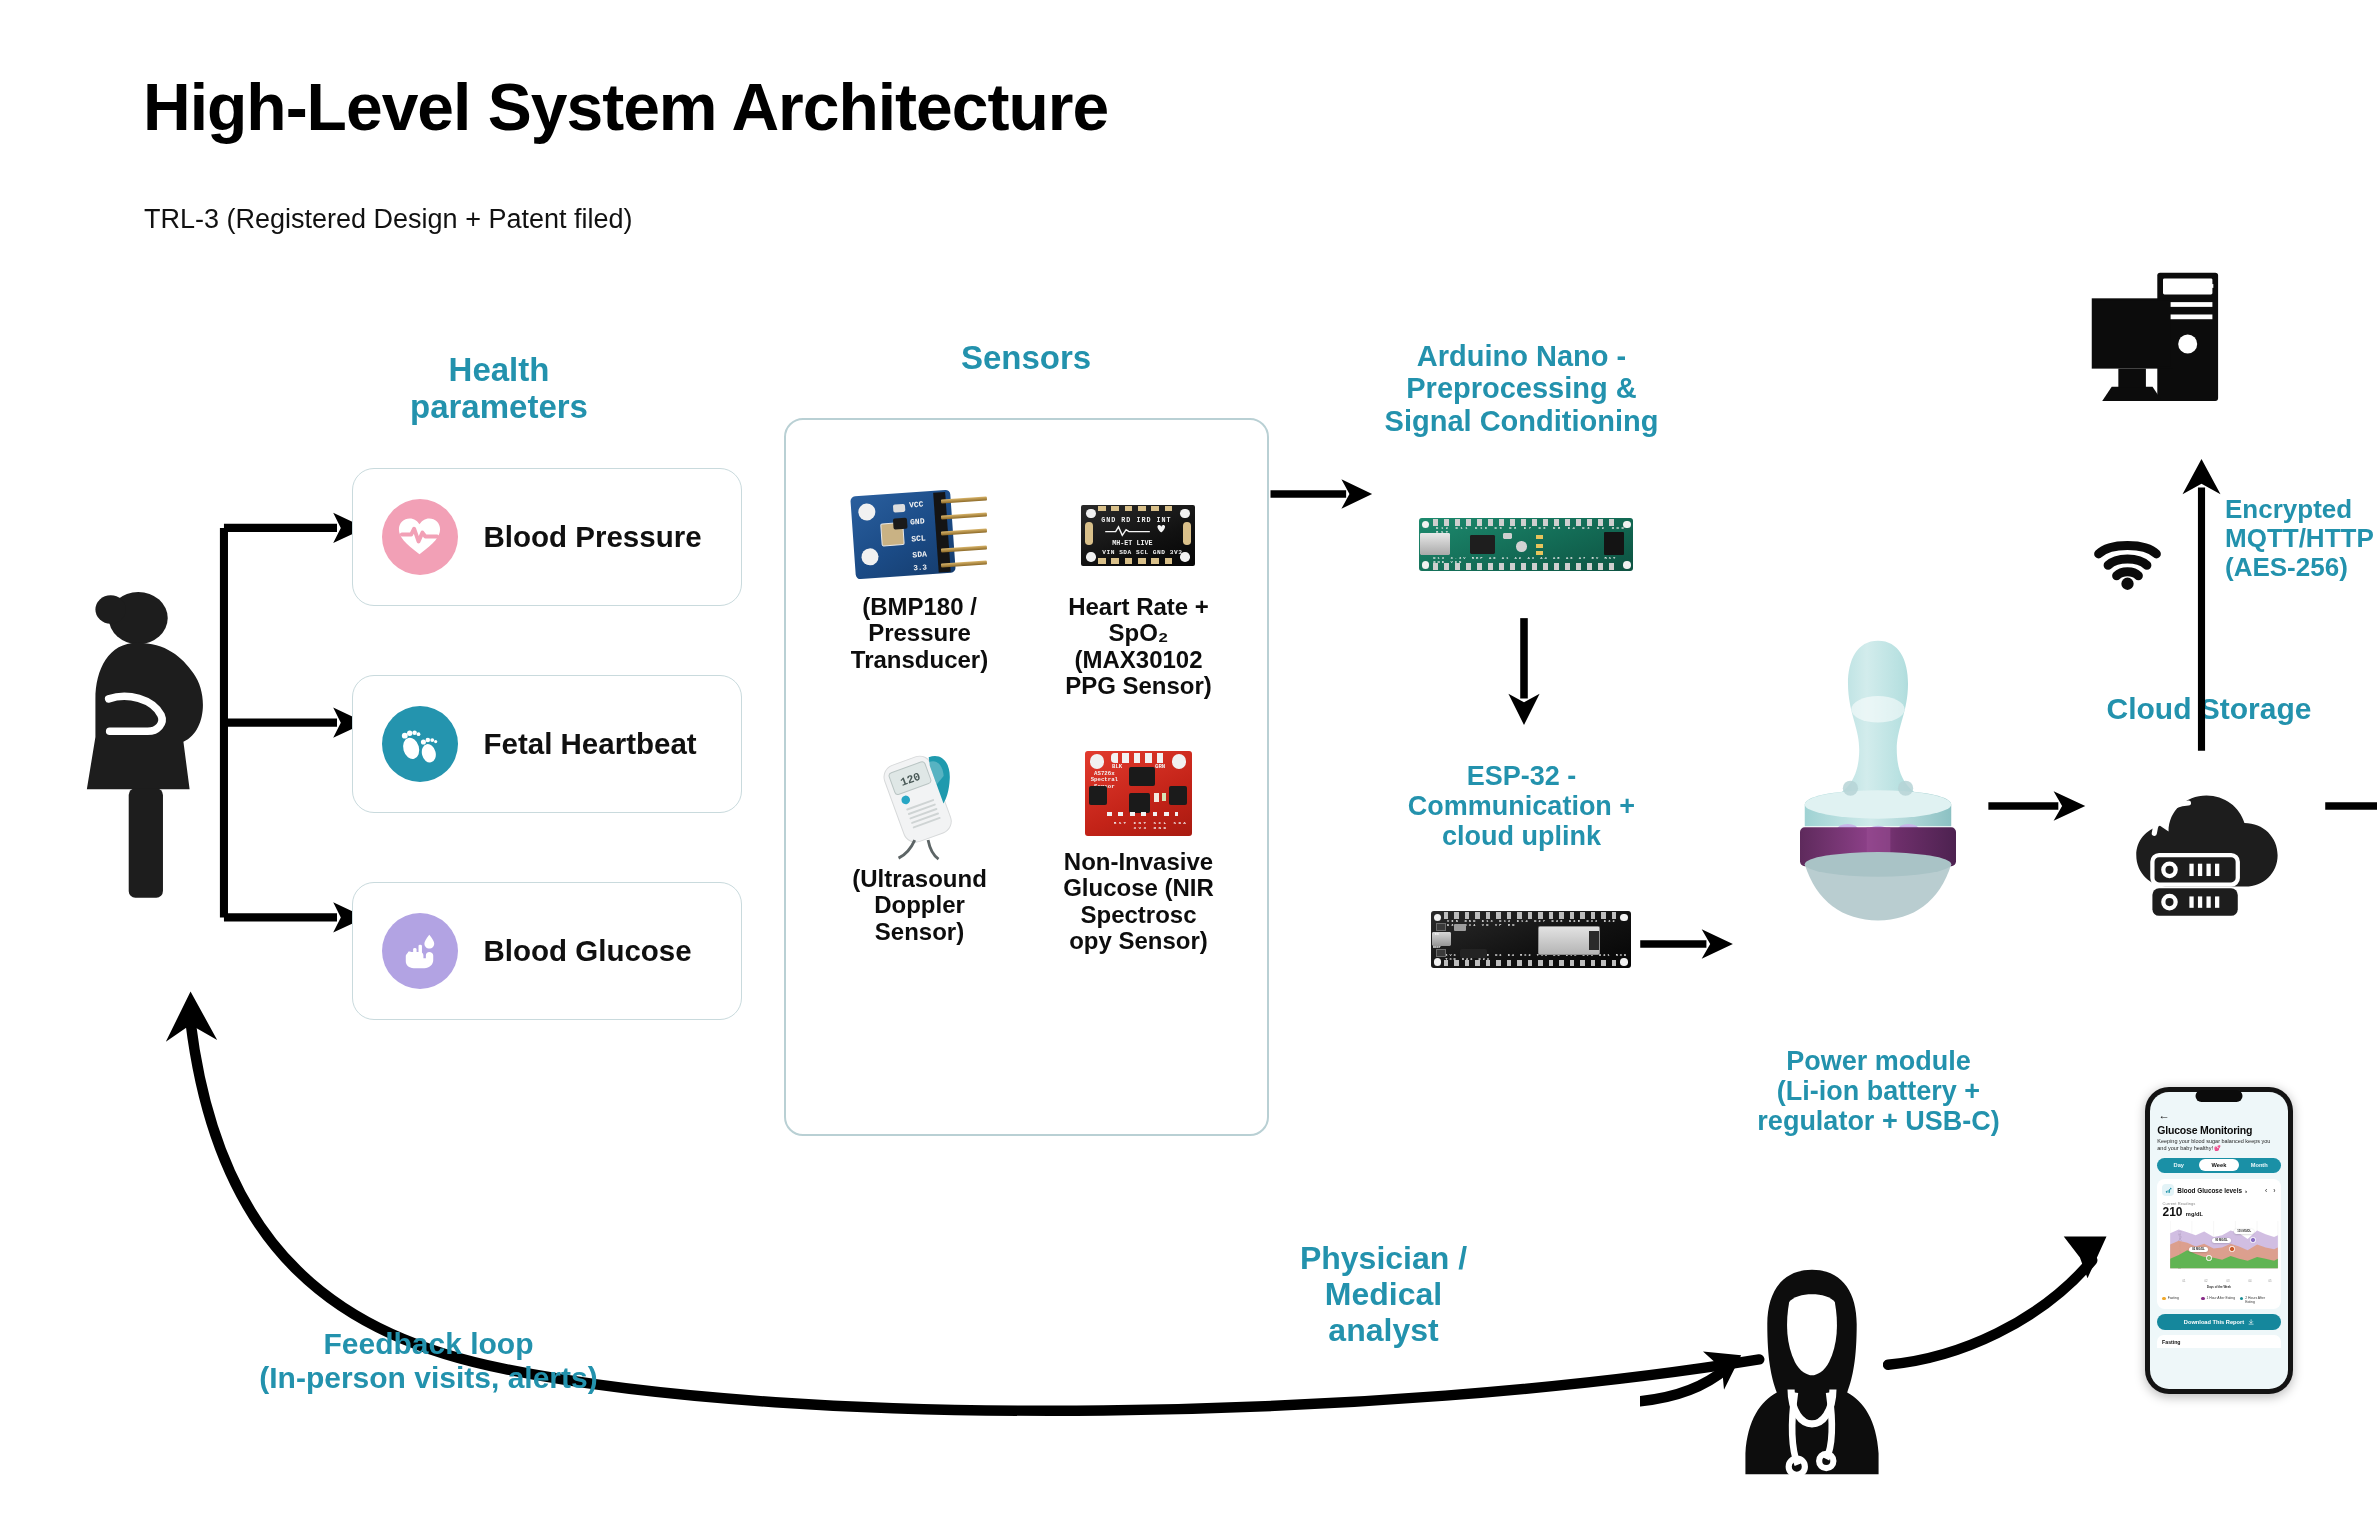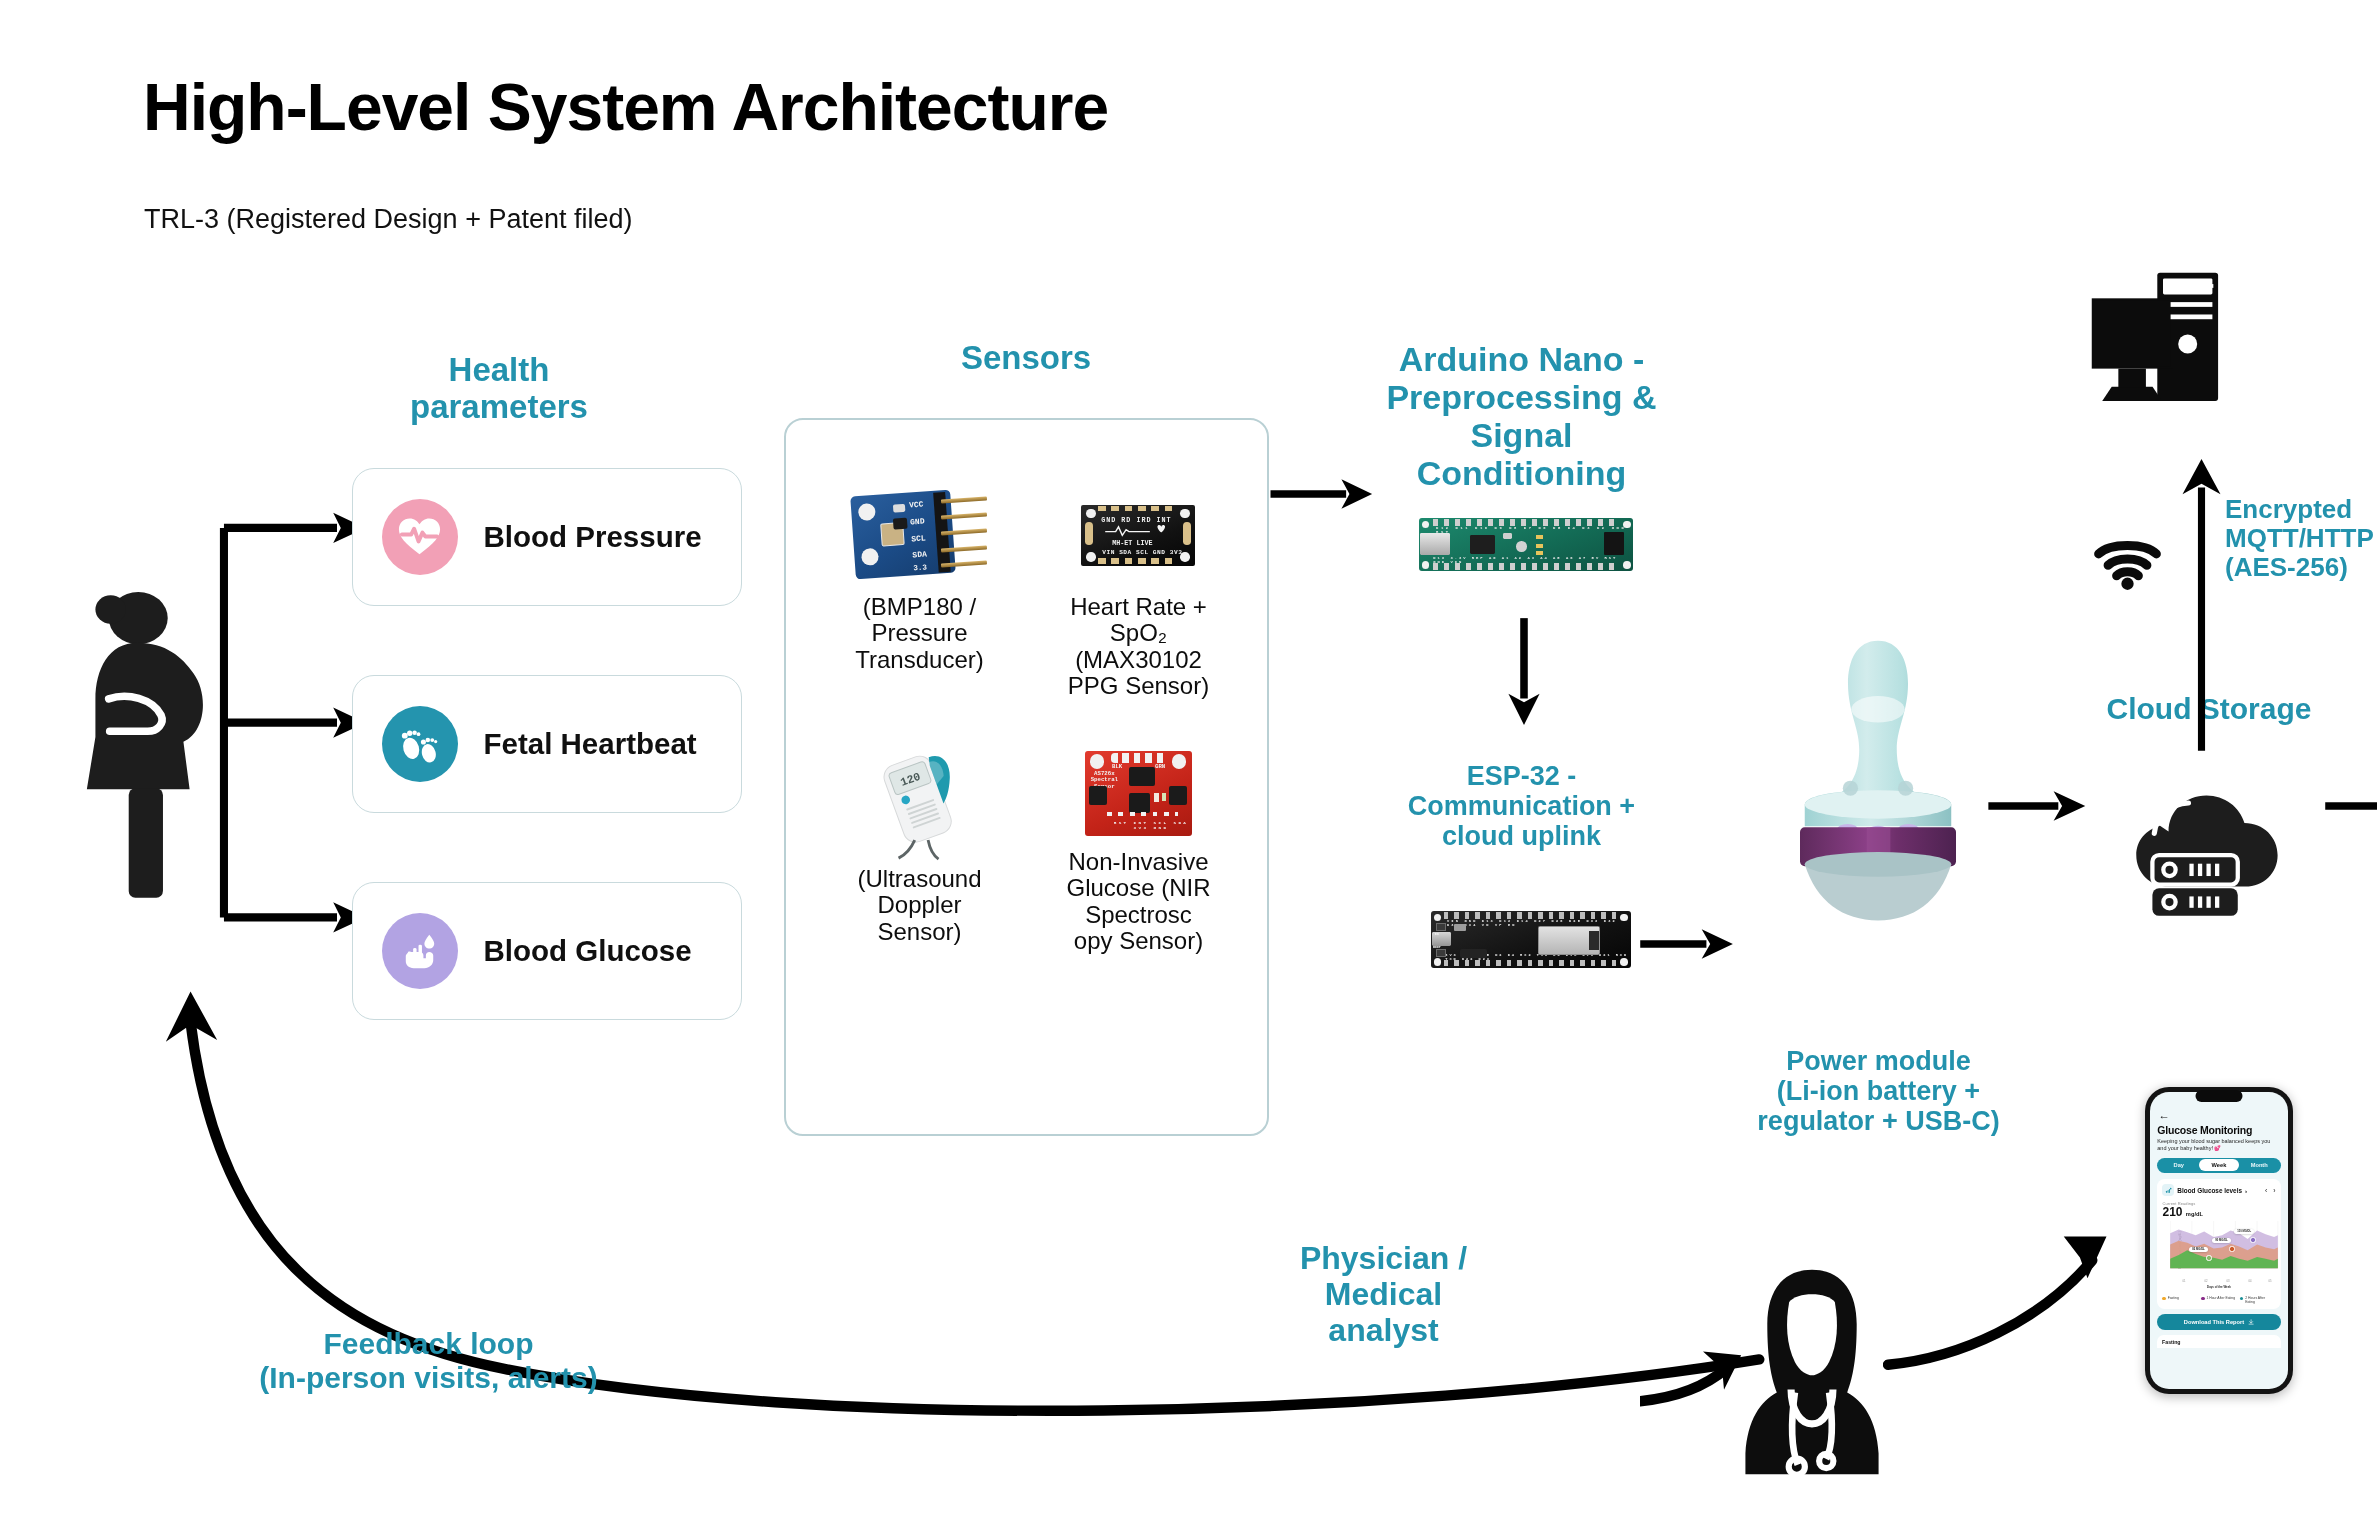--- a/index.html
+++ b/index.html
@@ -43,21 +43,21 @@
   }
   .param-text { font-size: 29.5px; font-weight: 600; color: #101010; white-space: nowrap; text-align: right; }
 
   
   #sensors-panel {
     left: 784px; top: 418px; width: 485px; height: 718px;
     border: 2.4px solid #b9d0d4; border-radius: 19px; background: #fff;
   }
   .sensor-cell { position: absolute; width: 223px; text-align: center; }
   .sensor-cap {
-    font-size: 24px; font-weight: 400; color: #0d0d0d; line-height: 1.10;
+    font-size: 24px; font-weight: 700; color: #0d0d0d; line-height: 1.10;
     margin-top: 4.8px;
   }
   .sensor-img { margin: 0 auto; }
 
   
   .board { position: relative; border-radius: 4.8px; overflow: hidden; }
   .pcb-blue { background: linear-gradient(150deg,#2a5f9e 0%,#1b4b86 55%,#153c6d 100%); }
   .pcb-black { background: linear-gradient(160deg,#2a2a2a 0%,#111 60%,#050505 100%); }
   .pcb-red { background: linear-gradient(155deg,#e23b2e 0%,#c32318 60%,#a81a10 100%); }
   .pcb-green { background: linear-gradient(160deg,#1d8a6e 0%,#136b55 55%,#0d5241 100%); }
@@ -326,21 +326,21 @@
 Glucose (NIR
 Spectrosc
 opy Sensor)</div>
 </div>
 
 <svg class="abs" style="left:1270px; top:468px; width:105px; height:52px;" viewBox="0 0 220 110">
   <line x1="0" y1="55" x2="160" y2="55" stroke="#000" stroke-width="16"></line>
   <path d="M150 24 L215 55 L150 86 L167 55 Z" fill="#000"></path>
 </svg>
 
-<div class="abs teal-label cap-block" style="left:1374px; top:340px; width:295px; font-size:34px; white-space:pre-line;">Arduino Nano -
+<div class="abs teal-label cap-block" style="left:1374px; top:340px; width:295px; font-size:29px; white-space:pre-line;">Arduino Nano -
 Preprocessing &amp;
 Signal Conditioning</div>
 
 <div class="abs" style="left:1419px; top:518px; width:214px; height:57px;">
   <div class="board pcb-green" style="width:214px;height:53px;border-radius:2.9px;position:relative;">
     <div class="pad" style="left:2.9px;top:2.9px;width:7.6px;height:7.6px;"></div>
     <div class="pad" style="left:204px;top:2.9px;width:7.6px;height:7.6px;"></div>
     <div class="pad" style="left:2.9px;top:43px;width:7.6px;height:7.6px;"></div>
     <div class="pad" style="left:204px;top:43px;width:7.6px;height:7.6px;"></div>
     <div style="position:absolute;left:14.3px;top:1.4px;width:185px;height:6.7px;background:repeating-linear-gradient(90deg,#cfcfcf 0 4.8px,transparent 4.8px 11px);"></div>

